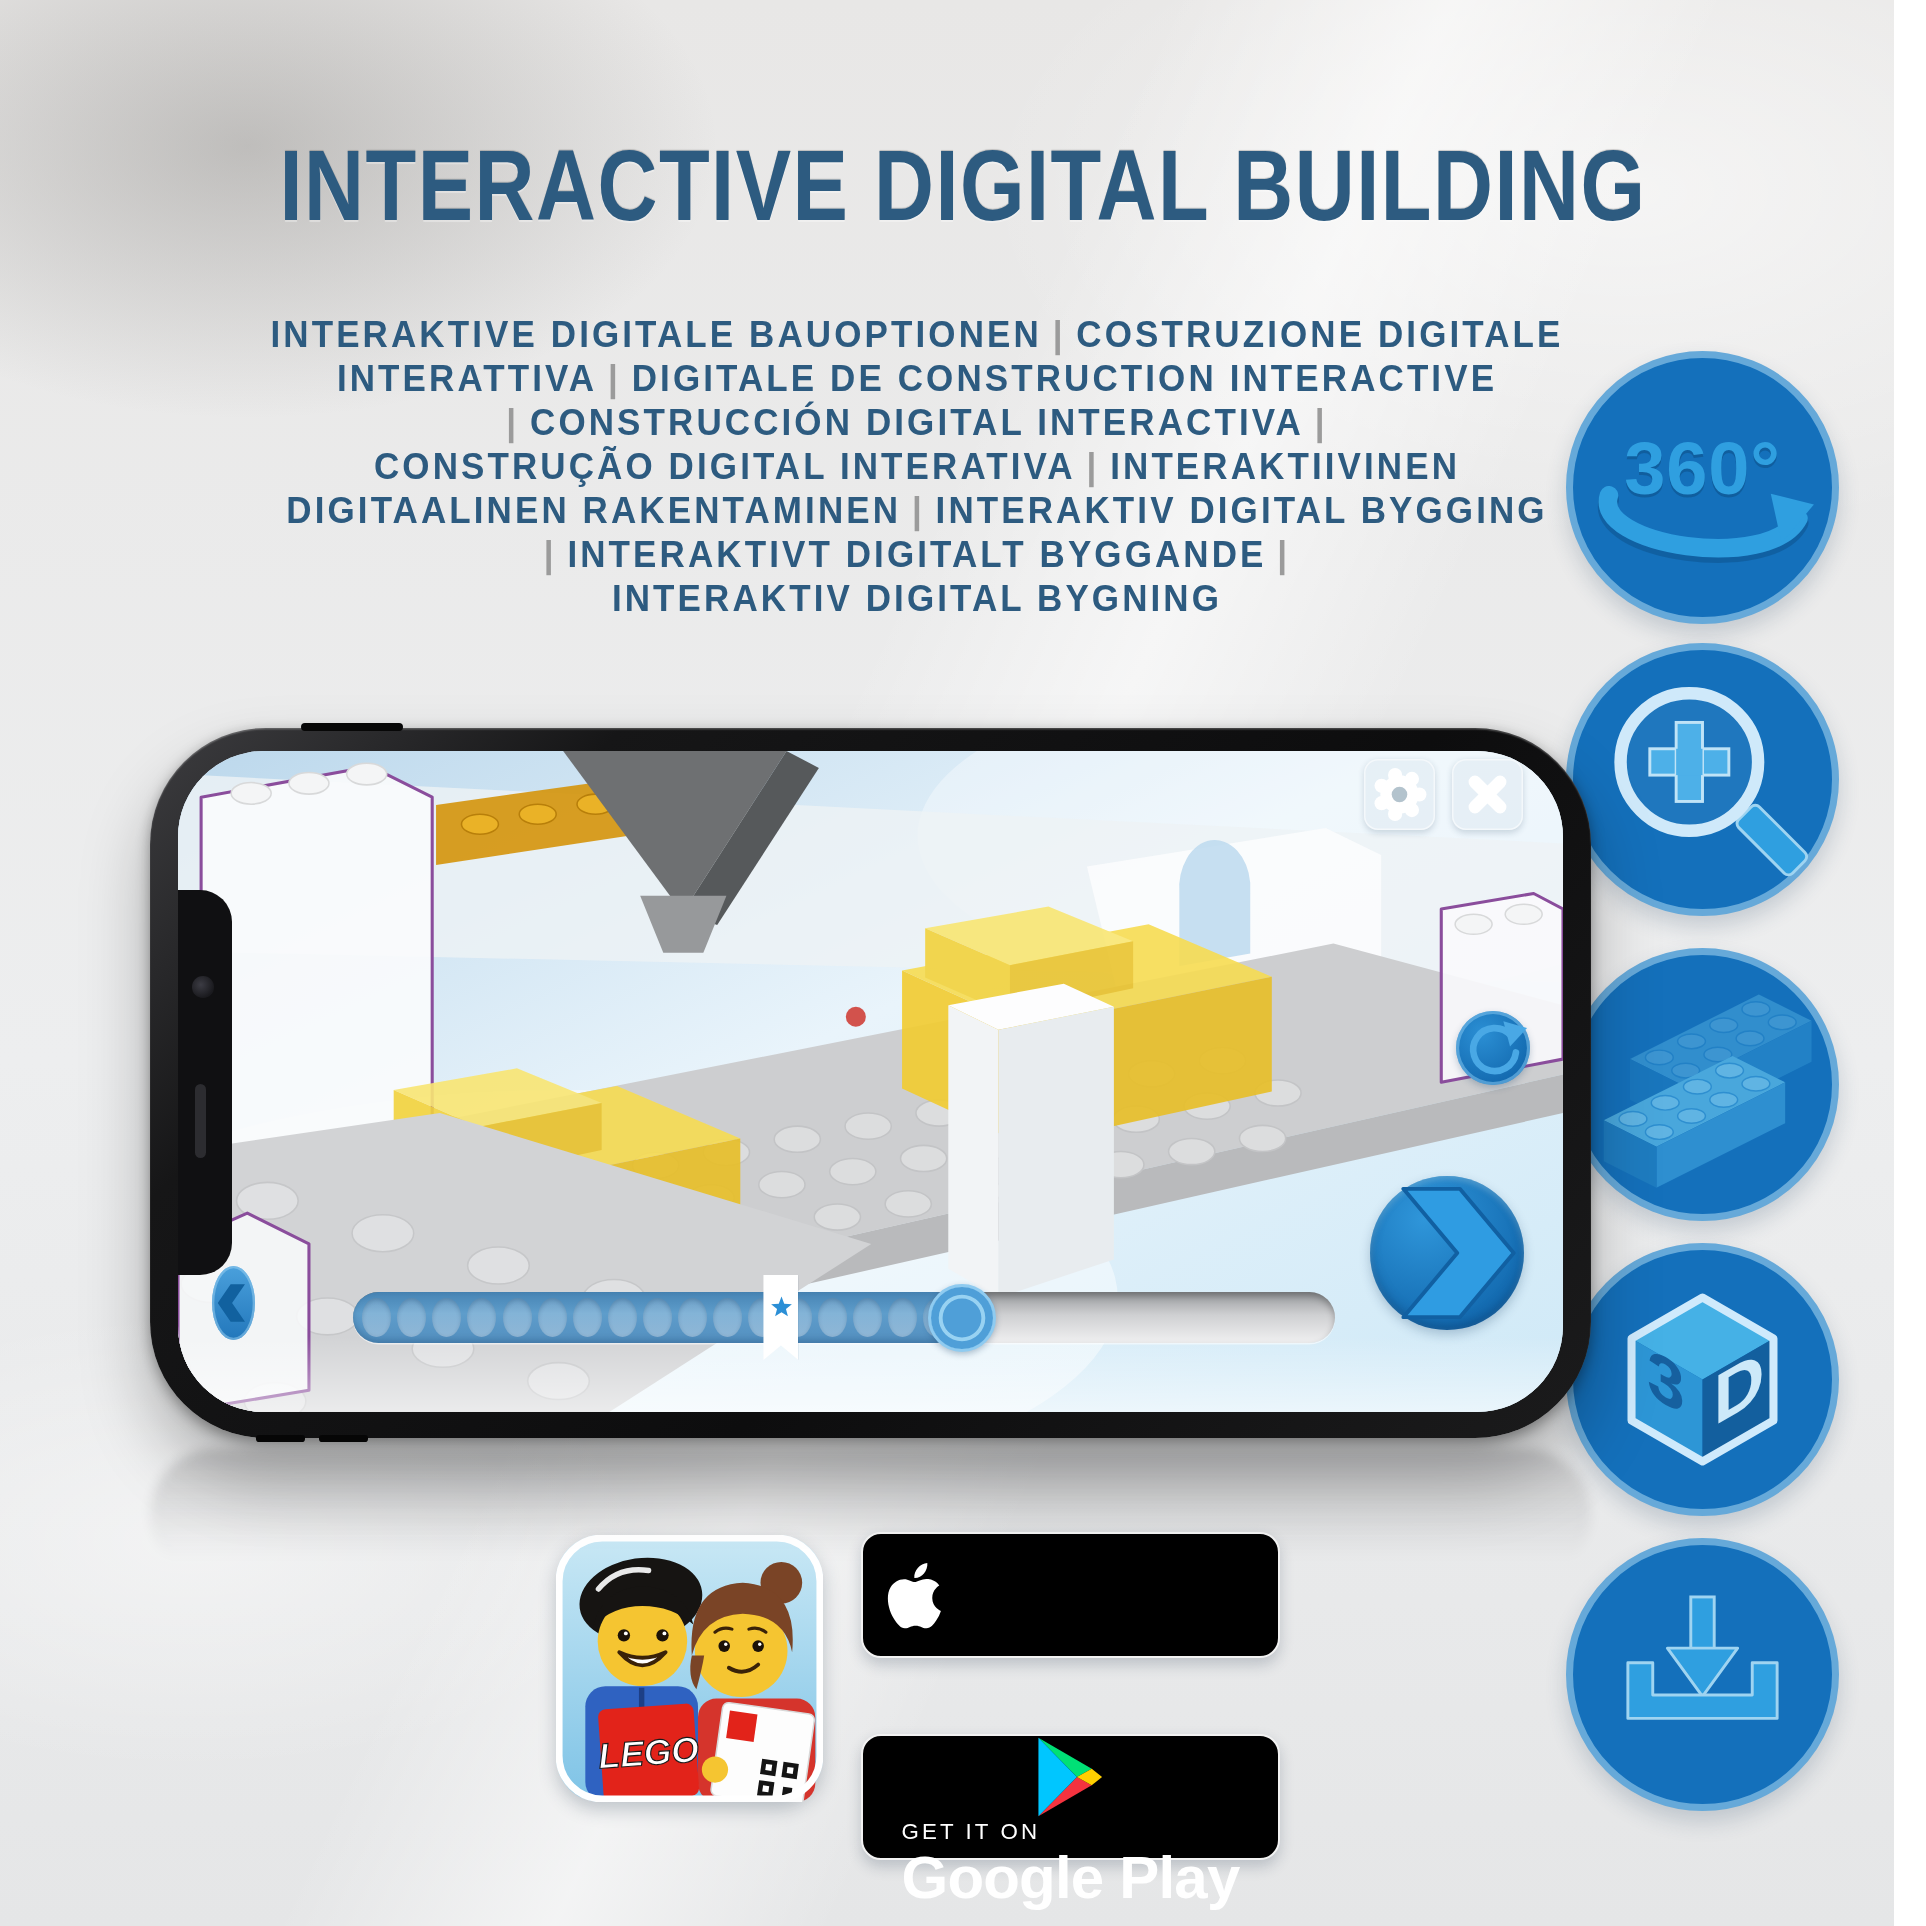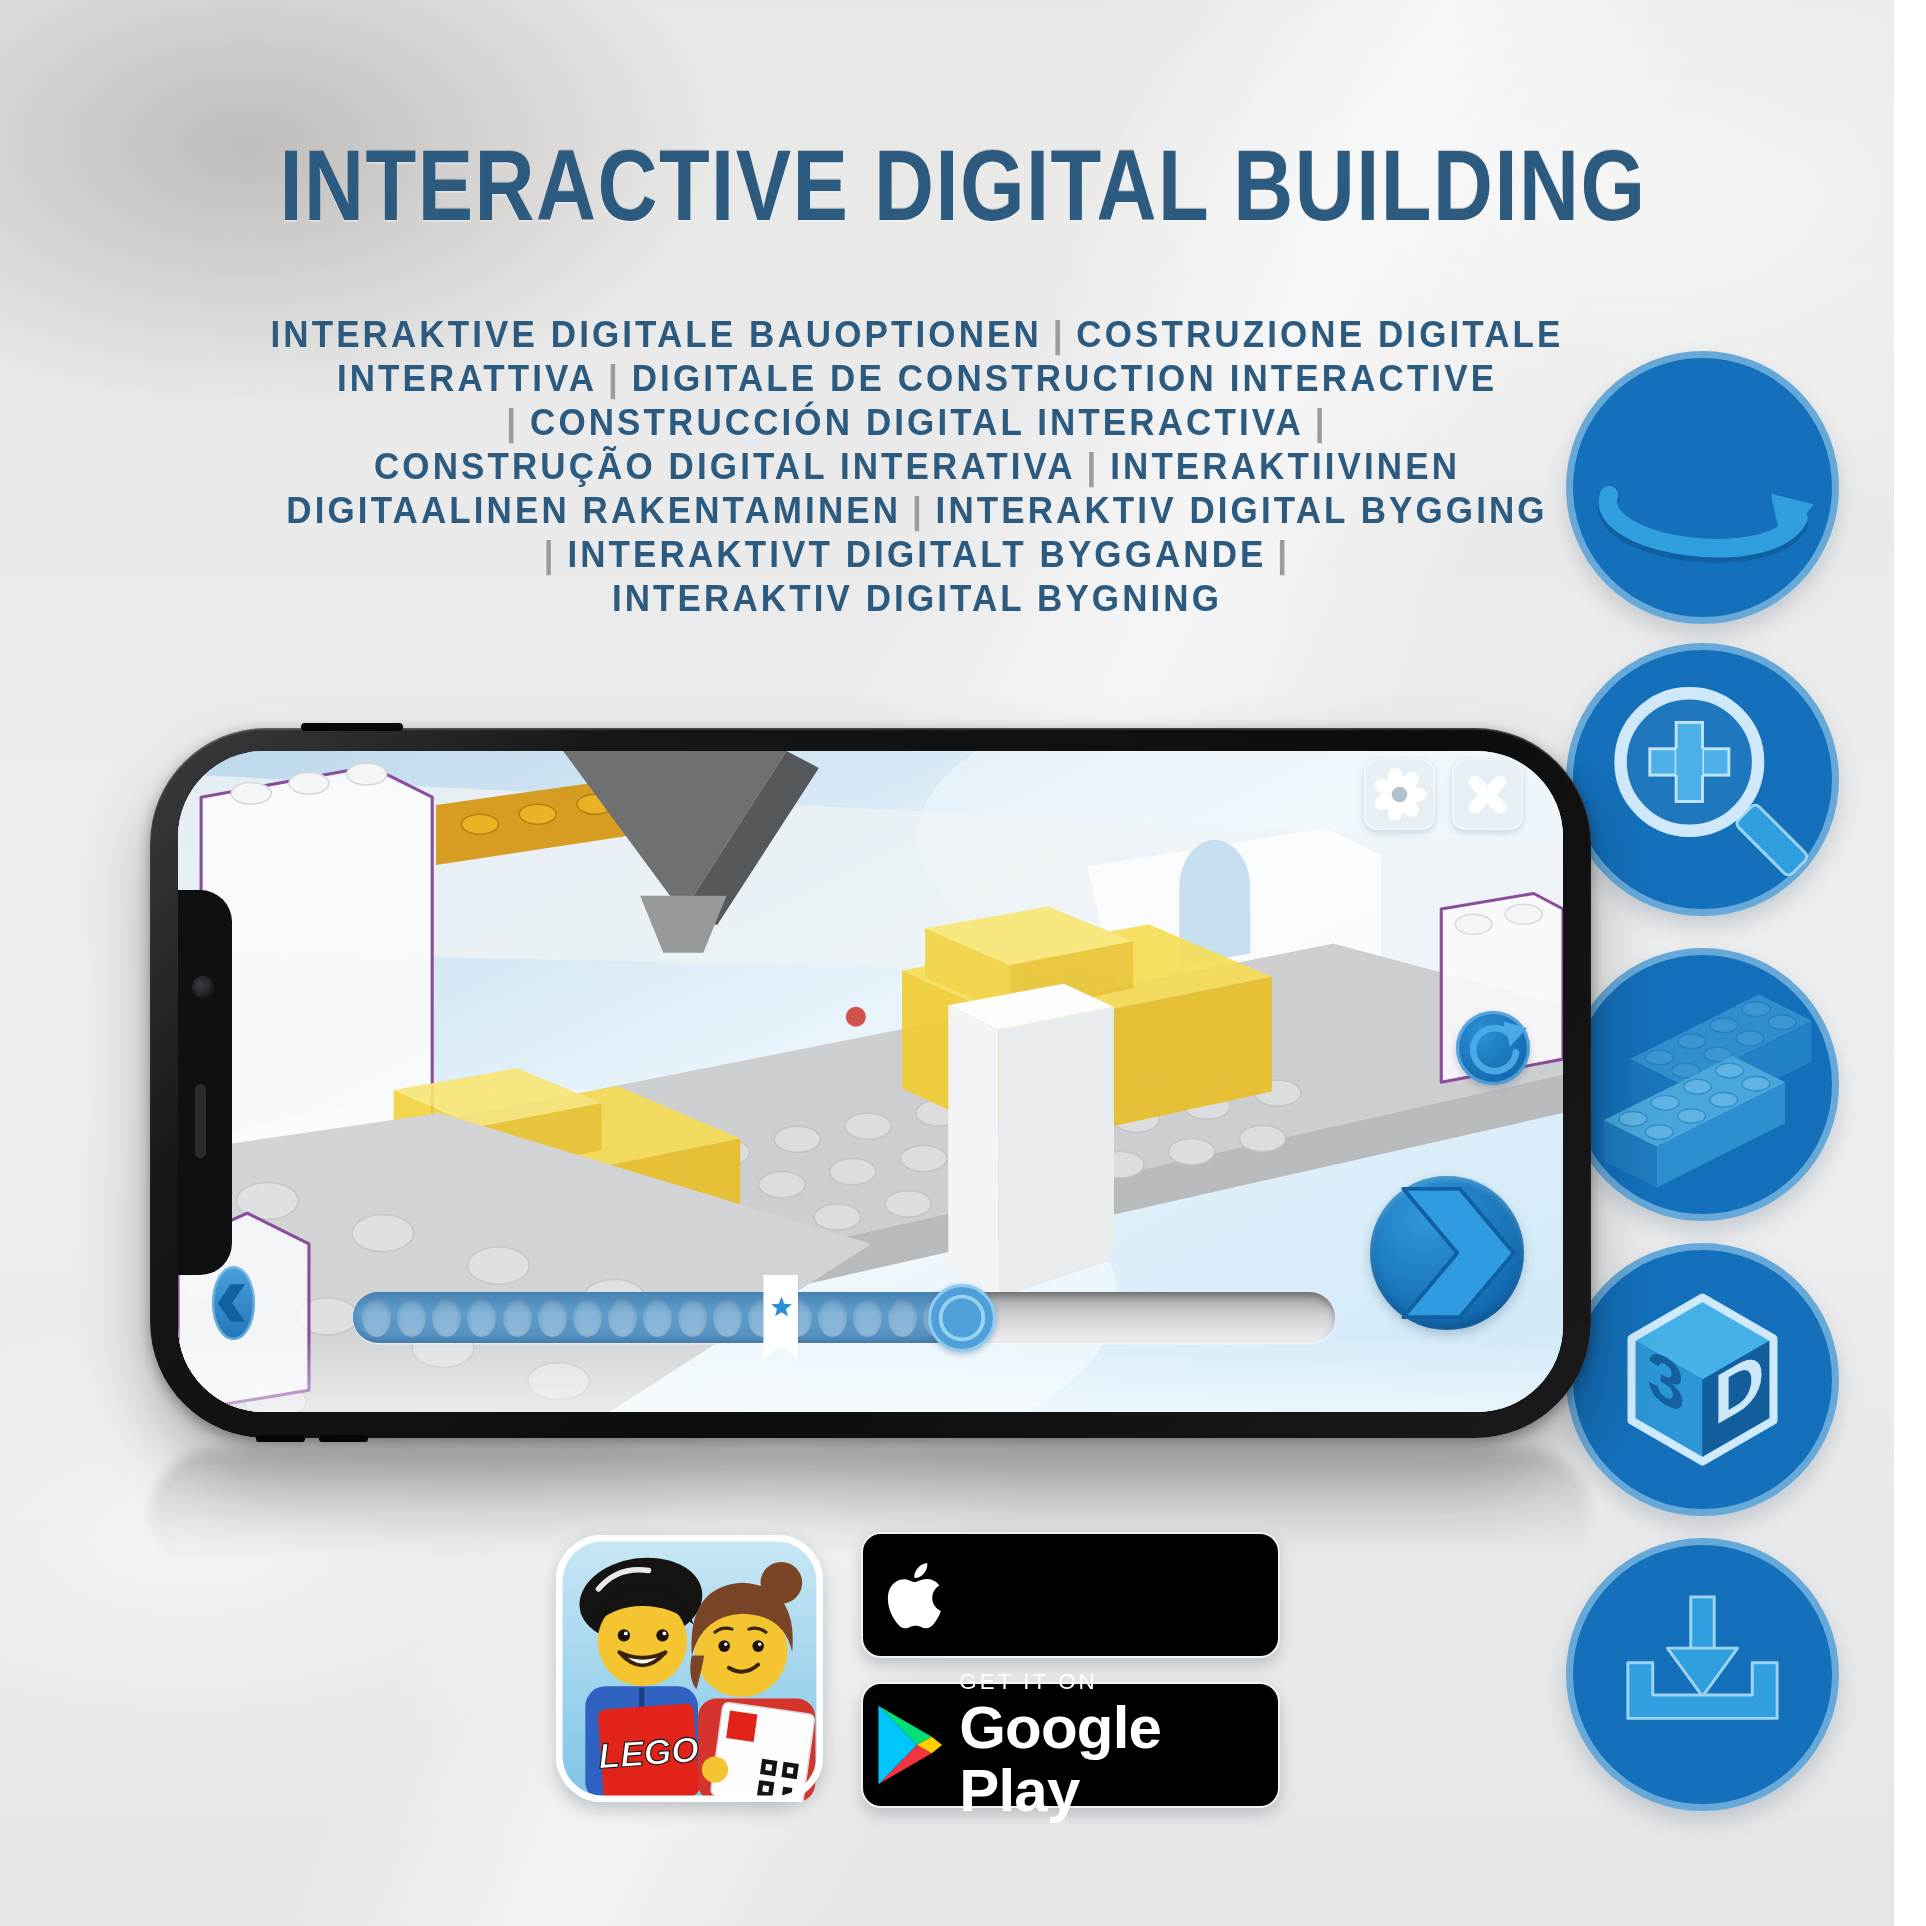--- a/index.html
+++ b/index.html
@@ -89,21 +89,21 @@
   
   .app-icon{position:absolute;left:556px;top:1535px;width:267px;height:267px;z-index:2;
     border-radius:45px;box-shadow:0 7.7px 17px rgba(40,60,80,.25);}
   .app-icon svg{position:absolute;inset:0;width:100%;height:100%;}
   .badge{position:absolute;left:861px;width:419px;height:126px;background:#000;
     border-radius:20px;border:2.3px solid #f2f2f2;box-sizing:border-box;color:#fff;
     display:flex;align-items:center;z-index:2;box-shadow:0 6.2px 14px rgba(40,60,80,.22);}
   .badge .logo{width:102px;display:flex;justify-content:center;align-items:center;}
   .badge .txt{display:flex;flex-direction:column;justify-content:center;}
   .badge.appstore{top:1532px;}
-  .badge.gplay{top:1682px;}
+  .badge.gplay{top:1734px;flex-direction:column;}
   .b-small{font-size:26px;font-weight:700;line-height:31px;}
   .b-big{font-size:60px;font-weight:700;letter-spacing:-0.8px;line-height:63px;}
   .gplay .b-small{font-size:22.3px;font-weight:400;letter-spacing:3.1px;line-height:28px;}
   .gplay .b-big{font-weight:700;}
 </style>
 </head>
 <body>
 
 <div class="canvas">
 
@@ -112,20 +112,21 @@
       <div class="sub-line"><span>INTERAKTIVE DIGITALE BAUOPTIONEN</span><span class="pipe">|</span><span>COSTRUZIONE DIGITALE</span></div>
       <div class="sub-line"><span>INTERATTIVA</span><span class="pipe">|</span><span>DIGITALE DE CONSTRUCTION INTERACTIVE</span></div>
       <div class="sub-line"><span class="pipe">|</span><span>CONSTRUCCIÓN DIGITAL INTERACTIVA</span><span class="pipe">|</span></div>
       <div class="sub-line"><span>CONSTRUÇÃO DIGITAL INTERATIVA</span><span class="pipe">|</span><span>INTERAKTIIVINEN</span></div>
       <div class="sub-line"><span>DIGITAALINEN RAKENTAMINEN</span><span class="pipe">|</span><span>INTERAKTIV DIGITAL BYGGING</span></div>
       <div class="sub-line"><span class="pipe">|</span><span>INTERAKTIVT DIGITALT BYGGANDE</span><span class="pipe">|</span></div>
       <div class="sub-line"><span>INTERAKTIV DIGITAL BYGNING</span></div>
     </div>
 
   <div class="feature" style="top:351px">
+    <div class="f-360-label">360°</div>
     <svg class="f-360-swoosh" viewBox="0 0 292 122">
       <path d="M22,14 C0,80 232,114 268,44" stroke="rgba(9,61,106,.30)" stroke-width="26" fill="none" stroke-linecap="round" transform="translate(0,4)"></path>
       <path d="M22,12 C0,78 232,112 268,42" stroke="#2f9fe0" stroke-width="24" fill="none" stroke-linecap="round"></path>
       <polygon points="288,24 232,10 246,74" fill="#2f9fe0"></polygon>
     </svg>
   </div>
 
   <div class="feature" style="top:643px">
     <svg viewBox="-177 -177 354 354">
       <g transform="rotate(45 58 46)">

